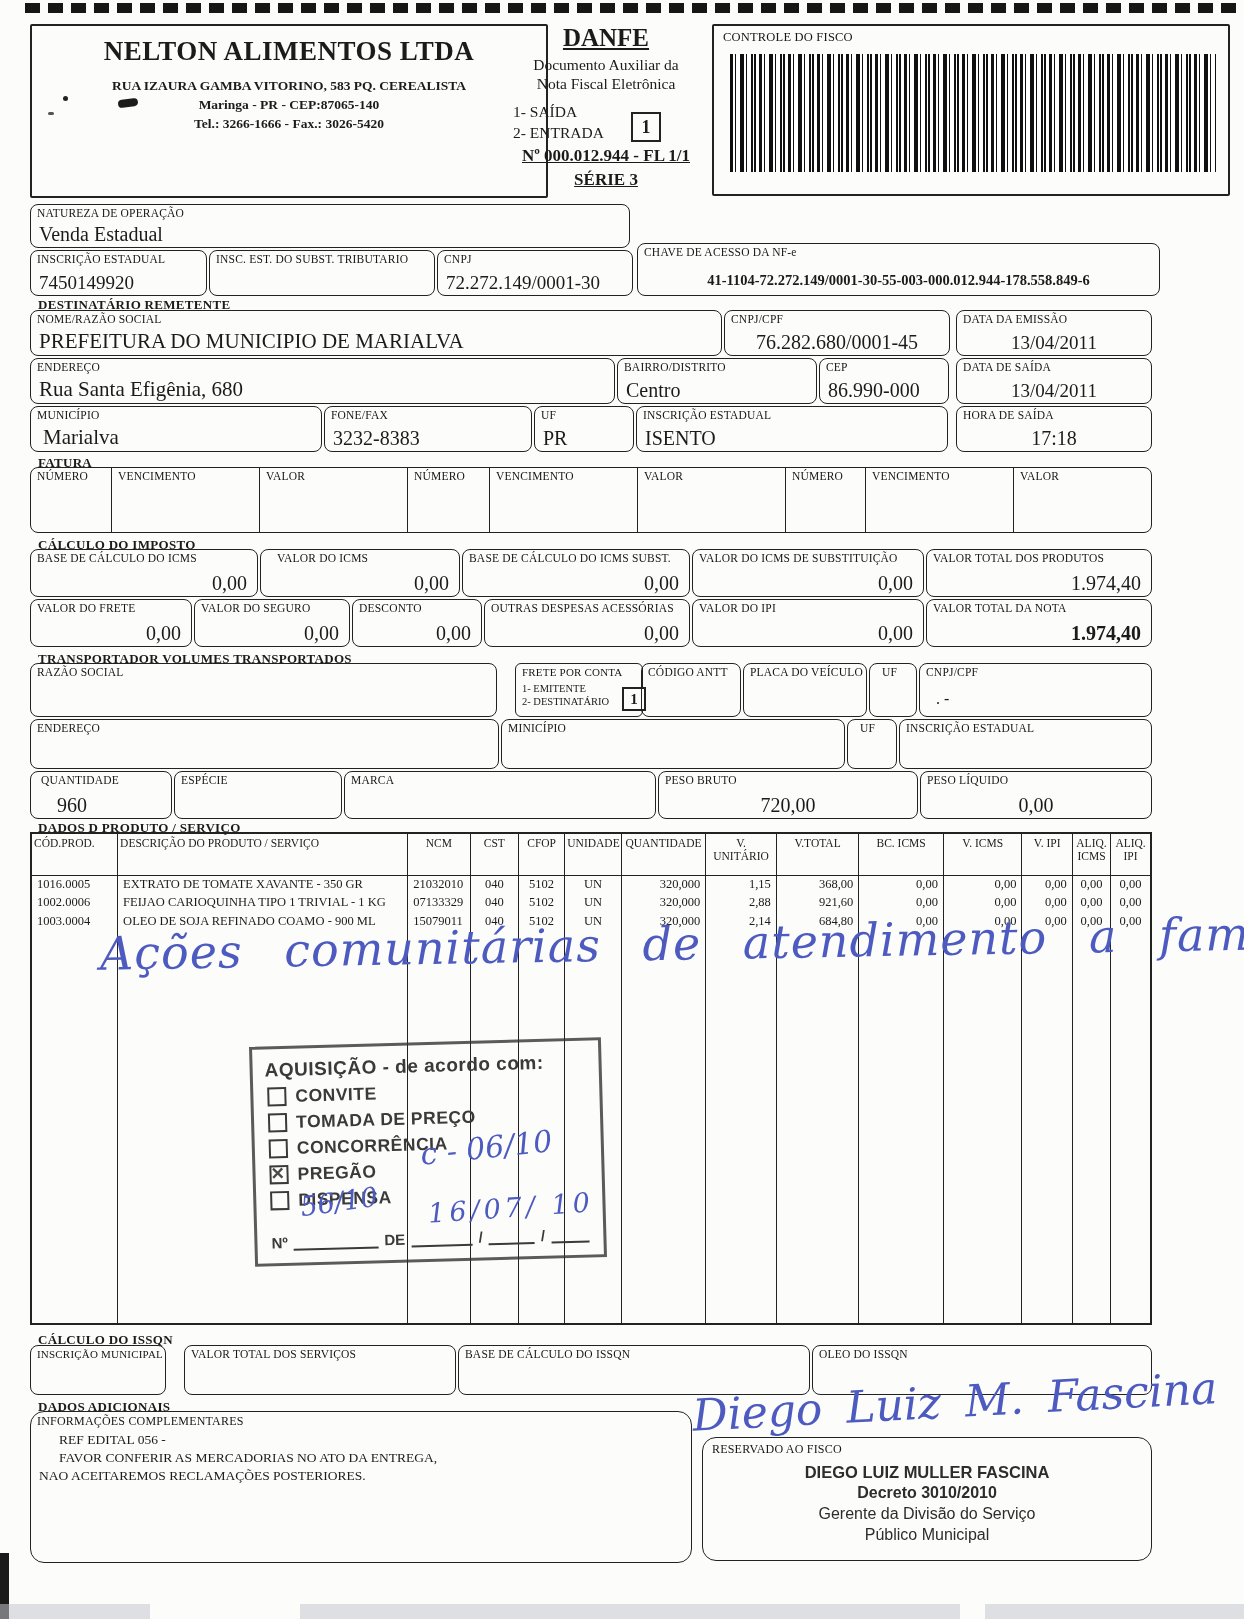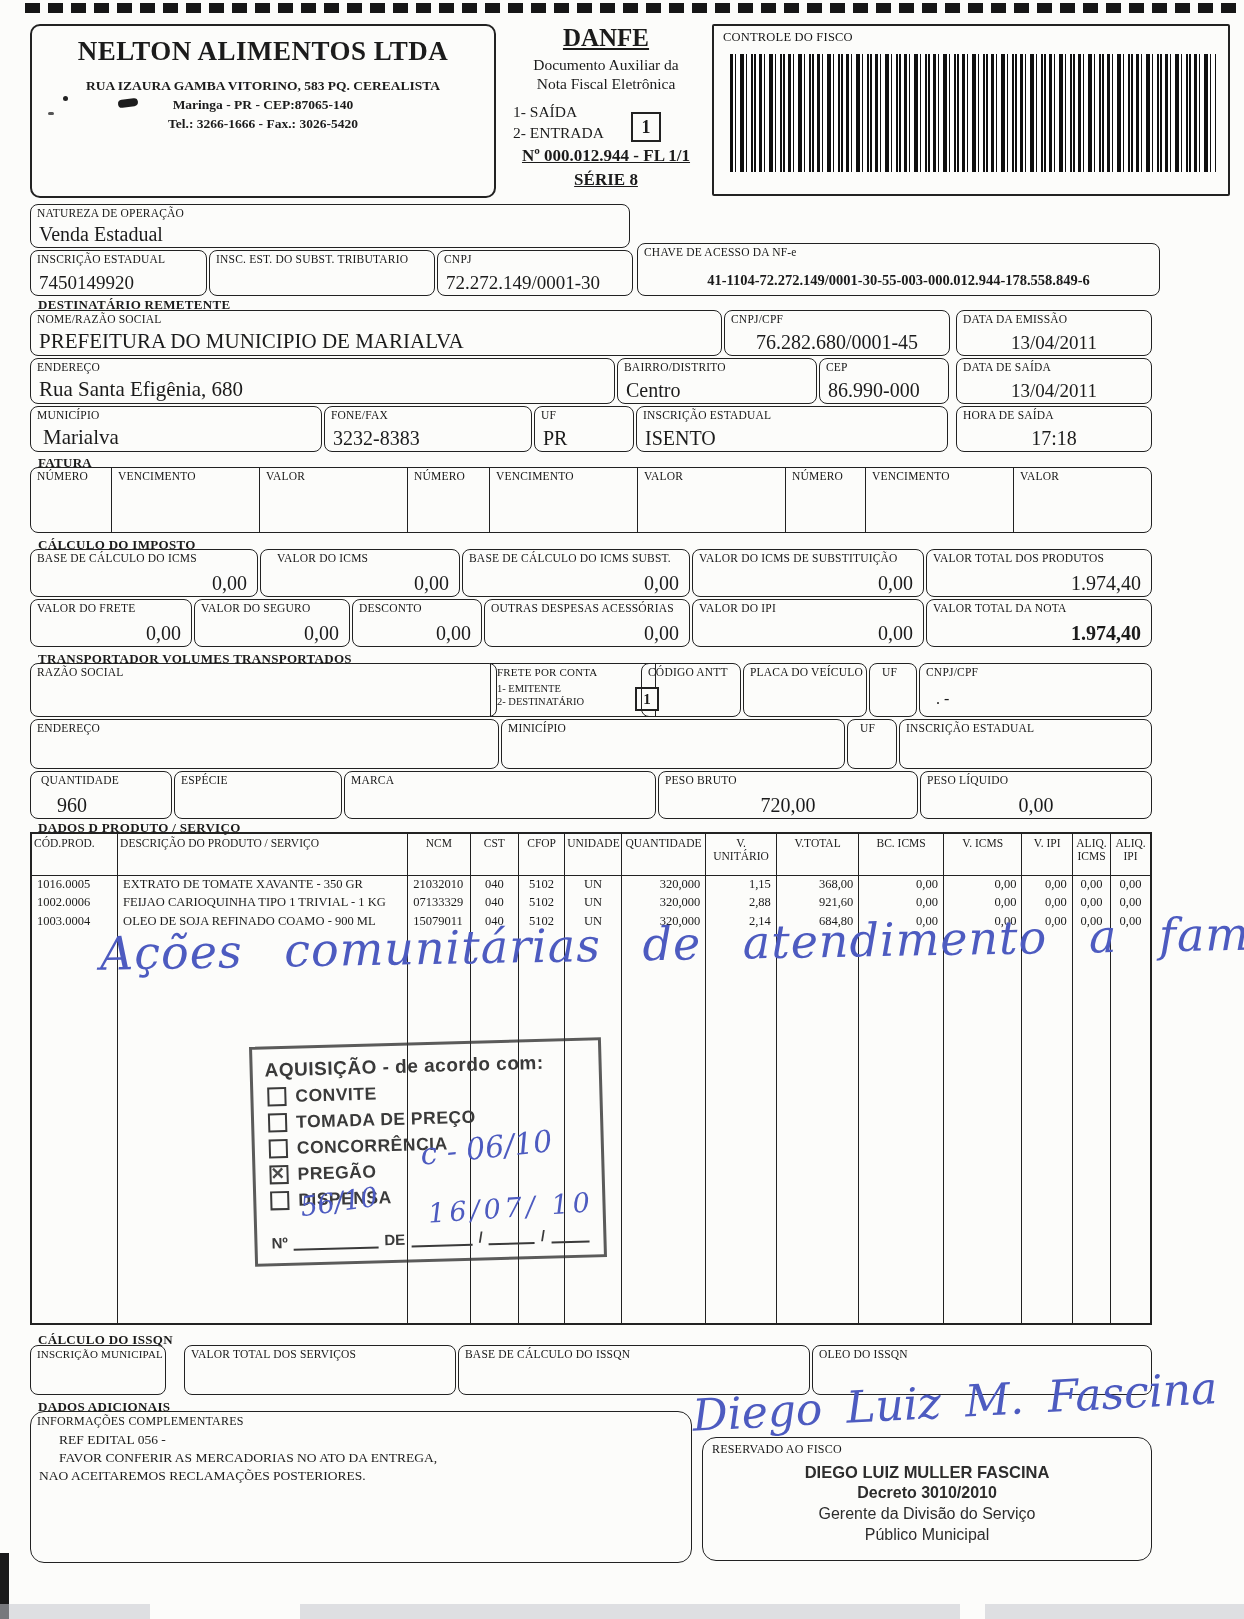--- a/index.html
+++ b/index.html
@@ -54,36 +54,36 @@
 <body>
 
 <div id="page">
 
   <div class="dash" style="left:25px;top:3px;width:1216px;height:10px"></div>
 
   <div class="artifact" style="left:63px;top:96px;width:5px;height:5px;background:#222;border-radius:50%"></div>
   <div class="artifact" style="left:118px;top:99px;width:20px;height:8px;background:#1c1c1c;border-radius:4px;transform:rotate(-8deg)"></div>
   <div class="artifact" style="left:48px;top:112px;width:6px;height:3px;background:#555;border-radius:2px"></div>
 
-  <div class="b" style="left:30px;top:24px;width:466px;height:174px;border-width:2px;border-radius:10px">
+  <div class="b" style="left:30px;top:24px;width:518px;height:174px;border-width:2px;border-radius:2px">
     <div class="hdr-name">NELTON ALIMENTOS LTDA</div>
     <div class="hdr-addr" style="top:52px">RUA IZAURA GAMBA VITORINO, 583  PQ. CEREALISTA</div>
     <div class="hdr-addr" style="top:71px">Maringa - PR - CEP:87065-140</div>
     <div class="hdr-addr" style="top:90px">Tel.: 3266-1666 - Fax.: 3026-5420</div>
   </div>
 
   <div style="position:absolute;left:503px;top:24px;width:206px;height:176px">
     <div class="danfe-t">DANFE</div>
     <div class="danfe-s" style="top:32px">Documento Auxiliar da</div>
     <div class="danfe-s" style="top:51px">Nota Fiscal Eletrônica</div>
     <div class="danfe-o" style="left:10px;top:79px">1- SAÍDA</div>
     <div class="danfe-o" style="left:10px;top:100px">2- ENTRADA</div>
     <div class="tiny-box" style="left:128px;top:88px;width:30px;height:30px;font-size:18px;line-height:27px">1</div>
     <div class="danfe-t" style="top:122px;font-size:17px">Nº 000.012.944 - FL 1/1</div>
-    <div class="danfe-t" style="top:146px;font-size:17px">SÉRIE 8</div>
+    <div class="danfe-t" style="top:146px;font-size:17px">SÉRIE 3</div>
   </div>
 
   <div class="b" style="left:712px;top:24px;width:518px;height:172px;border-width:2px;border-radius:2px">
     <div class="lbl" style="font-size:12.5px;top:4px;left:9px">CONTROLE DO FISCO</div>
     <div class="barcode" style="left:16px;top:28px;width:486px;height:118px"></div>
   </div>
 
   <div class="b" style="left:30px;top:204px;width:600px;height:44px">
     <div class="lbl">NATUREZA DE OPERAÇÃO</div>
     <div class="v">Venda Estadual</div>
@@ -229,21 +229,21 @@
   </div>
   <div class="b" style="left:926px;top:599px;width:226px;height:48px">
     <div class="lbl">VALOR TOTAL DA NOTA</div>
     <div class="v vr bold">1.974,40</div>
   </div>
 
   <div class="sec" style="left:38px;top:651px">TRANSPORTADOR VOLUMES TRANSPORTADOS</div>
   <div class="b" style="left:30px;top:663px;width:467px;height:54px">
     <div class="lbl">RAZÃO SOCIAL</div>
   </div>
-  <div class="b" style="left:490px;top:663px;width:166px;height:54px;border-radius:0">
+  <div class="b" style="left:515px;top:663px;width:128px;height:54px;border-radius:6px">
     <div class="lbl" style="font-size:11px">FRETE POR CONTA</div>
     <div style="position:absolute;left:6px;top:18px;font-size:10.5px;line-height:1.25">
       <div>1- EMITENTE</div>
       <div>2- DESTINATÁRIO</div>
     </div>
     <div class="tiny-box" style="right:-4px;bottom:5px;left:auto;width:24px;height:24px;font-size:15px;line-height:21px;background:#fcfcfa">1</div>
   </div>
   <div class="b" style="left:641px;top:663px;width:100px;height:54px">
     <div class="lbl">CÓDIGO ANTT</div>
   </div>

